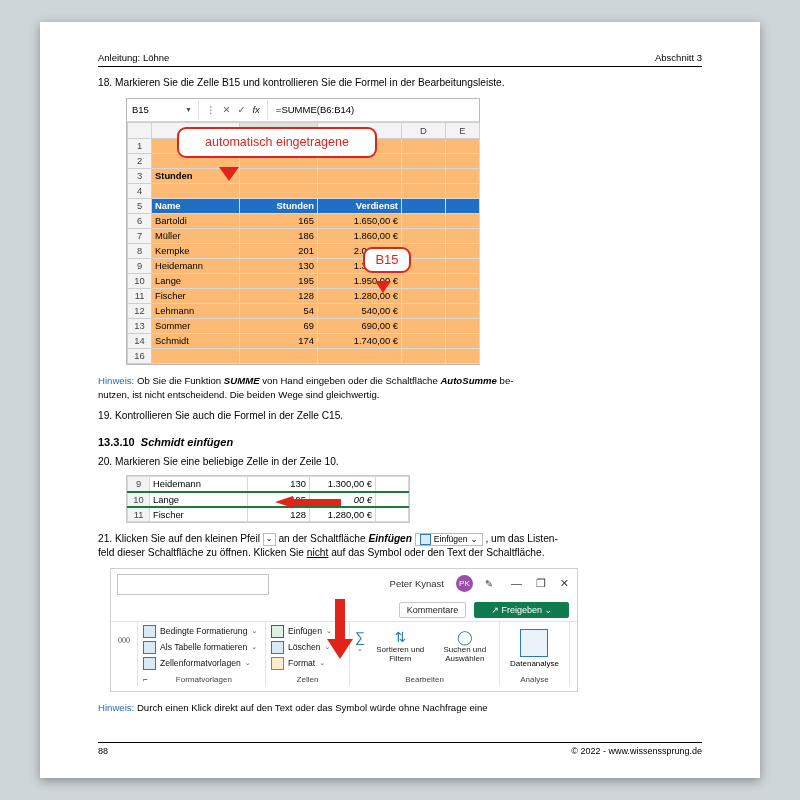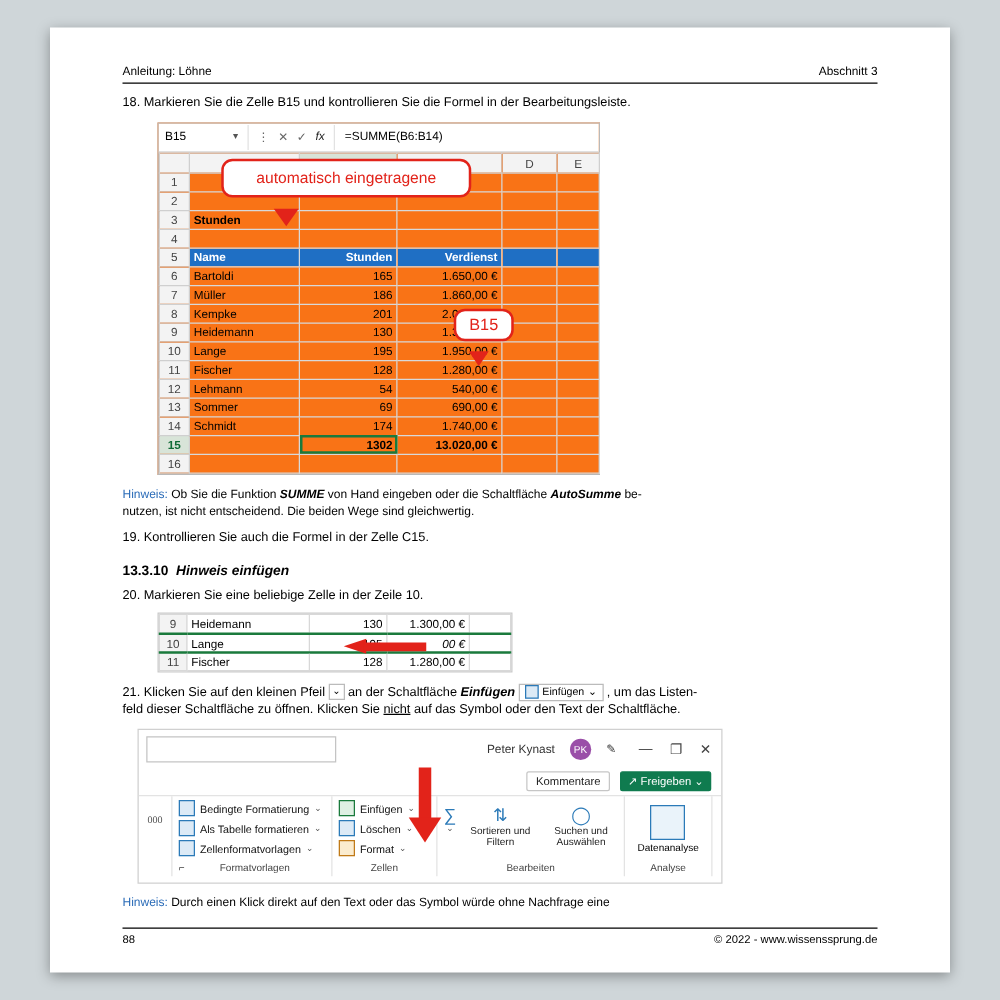--- a/index.html
+++ b/index.html
@@ -40,21 +40,21 @@
   .hint .lbl{color:#2b6cb8;}
   .it{font-style:italic;font-weight:bold;}
   .u{text-decoration:underline;}
   h3.sub{
     font-size:11px;font-weight:bold;font-style:italic;
     margin:14px 0 2px 0;
   }
   h3.sub .num{font-style:normal;}
   
   .fig1{position:relative;margin:8px 0 0 28px;width:352px;
-        border:1px solid #b9b9b9;background:#f97316;}
+        border:1px solid #b9b9b9;background:#fdba74;}
   .formula-bar{
     display:flex;align-items:center;height:22px;
     border-bottom:1px solid #d6d6d6;background:#fff;font-size:9.5px;
   }
   .namebox{
     width:72px;height:20px;display:flex;align-items:center;
     padding-left:5px;box-sizing:border-box;border-right:1px solid #e2e2e2;
     position:relative;
   }
   .namebox .chev{position:absolute;right:6px;font-size:7px;color:#555;}
@@ -116,21 +116,21 @@
   .rb-top{height:30px;display:flex;align-items:center;justify-content:flex-end;
           gap:12px;padding-right:8px;font-size:9.5px;color:#333;}
   .searchbox{position:absolute;left:6px;top:5px;width:150px;height:19px;
              border:1px solid #c4c4c4;background:#fff;}
   .avatar{width:17px;height:17px;border-radius:50%;background:#9a4fa8;color:#fff;
           font-size:8px;display:flex;align-items:center;justify-content:center;}
   .win-ctl{display:flex;gap:14px;color:#444;font-size:11px;padding-left:6px;}
   .rb-second{height:22px;display:flex;align-items:center;justify-content:flex-end;
              gap:8px;padding-right:8px;}
   .btn-out{border:1px solid #c6c6c6;border-radius:2px;font-size:9px;padding:2px 7px;color:#222;background:#fff;}
-  .btn-green{background:#0f7b4f;color:#fff;border:1px solid #0f7b4f;border-radius:2px;font-size:9px;padding:2px 5px;}
+  .btn-green{background:#0f7b4f;color:#fff;border:1px solid #0f7b4f;border-radius:2px;font-size:9px;padding:2px 16px;}
   .rb-body{display:flex;height:64px;border-top:1px solid #e3e3e3;}
   .grp{display:flex;flex-direction:column;justify-content:space-between;
        border-right:1px solid #e3e3e3;padding:3px 5px 0 5px;box-sizing:border-box;}
   .grp .lbl{text-align:center;font-size:8px;color:#444;padding-bottom:2px;}
   .grp .items{display:flex;flex-direction:column;gap:3px;}
   .ritem{display:flex;align-items:center;gap:4px;font-size:8.6px;color:#111;white-space:nowrap;}
   .sq{width:11px;height:11px;border:1px solid #2b7ab8;background:#dceaf6;flex:none;}
   .sq.green{border-color:#1a7a3c;background:#dff0e3;}
   .sq.orange{border-color:#c07a18;background:#fbeccf;}
   .cz{font-size:7px;color:#555;}
@@ -300,28 +300,20 @@
             </tr>
         <tr>
               <td class="rh">14</td>
               <td class="c-a">Schmidt</td>
               <td class="c-b">174</td>
               <td class="c-c">1.740,00 €</td>
               <td class="c-d"></td>
               <td class="c-e"></td>
             </tr>
         <tr>
-              <td class="rh sel">15</td>
-              <td class="c-a"></td>
-              <td class="c-b selcell">1302</td>
-              <td class="c-c b">13.020,00 €</td>
-              <td class="c-d"></td>
-              <td class="c-e"></td>
-            </tr>
-        <tr>
               <td class="rh">16</td>
               <td class="c-a"></td>
               <td class="c-b"></td>
               <td class="c-c"></td>
               <td class="c-d"></td>
               <td class="c-e"></td>
             </tr>
       </tbody>
     </table>
 
@@ -335,21 +327,21 @@
   </div>
 
   <div class="hint">
     <span class="lbl">Hinweis:</span><span> Ob Sie die Funktion </span><span class="it">SUMME</span><span> von Hand eingeben oder die Schaltfläche </span><span class="it">AutoSumme</span><span> be-</span><br>
     <span>nutzen, ist nicht entscheidend. Die beiden Wege sind gleichwertig.</span>
   </div>
 
   <div class="step tight">19. Kontrollieren Sie auch die Formel in der Zelle C15.</div>
 
   <h3 class="sub">
-    <span class="num">13.3.10</span>&nbsp;&nbsp;<span>Hinweis einfügen</span>
+    <span class="num">13.3.10</span>&nbsp;&nbsp;<span>Schmidt einfügen</span>
   </h3>
 
   <div class="step tight">20. Markieren Sie eine beliebige Zelle in der Zeile 10.</div>
 
   <div class="fig2">
     <table>
       <tbody>
             <tr>
         <td class="rh">9</td>
         <td style="width:98px;">Heidemann</td>

